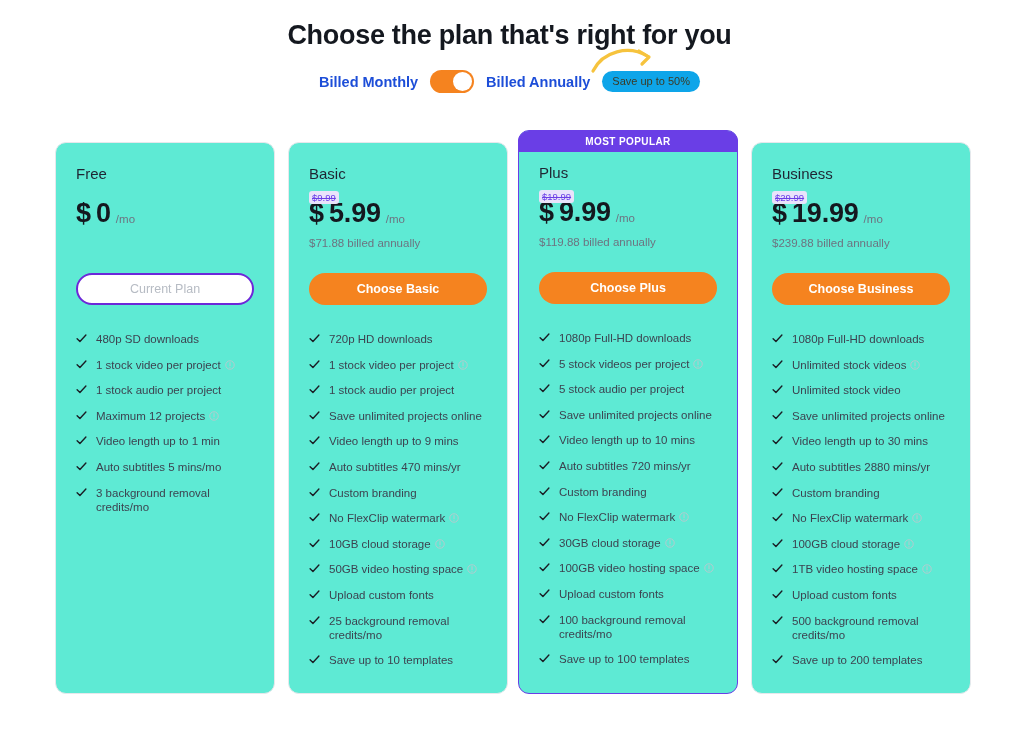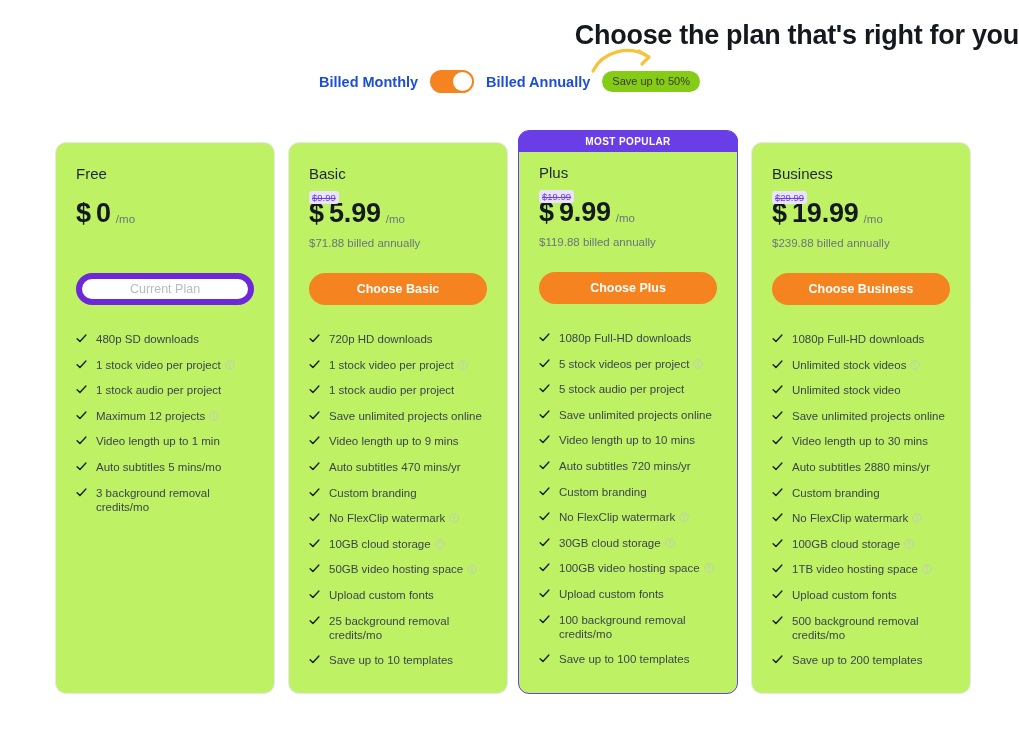--- a/index.html
+++ b/index.html
@@ -8,21 +8,21 @@
     height: 752px;
     background: #ffffff;
     font-family: "Liberation Sans", sans-serif;
     color: #1f2533;
     overflow: hidden;
   }
   .page { position: relative; width: 1019px; height: 752px; }
 
   
   .page-title {
-    text-align: right;
+    text-align: center;
     font-size: 27px;
     font-weight: bold;
     letter-spacing: -0.3px;
     color: #14181f;
     padding-top: 20px;
   }
 
   
   .billing-row {
     margin-top: 19px;
@@ -49,21 +49,21 @@
   .toggle .knob {
     position: absolute;
     top: 2px;
     right: 2px;
     width: 19px;
     height: 19px;
     border-radius: 50%;
     background: #ffffff;
   }
   .save-badge {
-    background: #84cc16;
+    background: #0ea5e9;
     color: #3d3a24;
     font-size: 11px;
     border-radius: 11px;
     padding: 4px 10px 5px;
     white-space: nowrap;
   }
   .arrow-wrap {
     position: absolute;
     left: 589px;
     top: -25px;
@@ -78,21 +78,21 @@
     top: 130px;
     left: 0;
     width: 1019px;
     height: 580px;
   }
   .card {
     position: absolute;
     top: 12px;
     width: 220px;
     height: 552px;
-    background: #bef264;
+    background: #5eead4;
     border: 1px solid #e6e8ec;
     border-radius: 11px;
     padding: 22px 20px 0;
   }
   .card.popular {
     top: 0;
     height: 564px;
     border: 1px solid #6a3ee6;
     padding-top: 33px;
   }
@@ -174,21 +174,21 @@
     border-radius: 16px;
     background: #f5831f;
     color: #ffffff;
     font-family: "Liberation Sans", sans-serif;
     font-size: 12.5px;
     font-weight: bold;
     cursor: pointer;
   }
   .cta.disabled {
     background: #ffffff;
-    border: 6px solid #6d28d9;
+    border: 2px solid #6d28d9;
     color: #b7bcc4;
     font-weight: normal;
     cursor: default;
   }
 
   .features {
     list-style: none;
     margin-top: 27px;
   }
   .features li {

